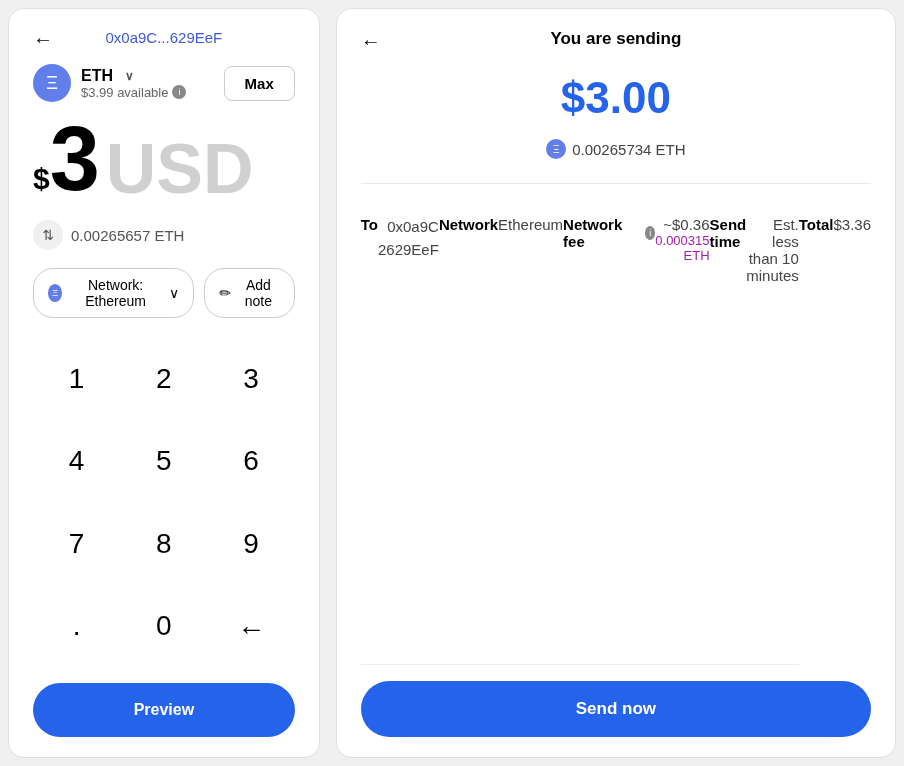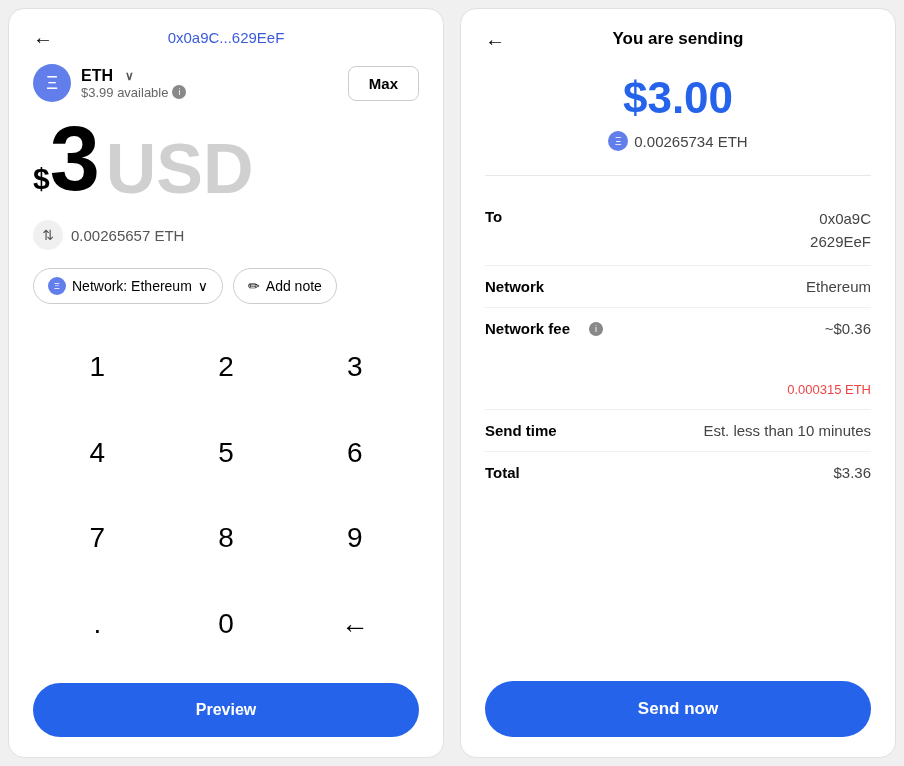--- a/index.html
+++ b/index.html
@@ -252,21 +252,21 @@
     .you-are-sending {
       font-size: 17px;
       font-weight: 700;
     }
 
     .send-amount-usd {
       text-align: center;
       font-size: 44px;
       font-weight: 800;
       color: #2563eb;
-      margin-bottom: 8px;
+      margin-bottom: 16px;
     }
     .send-eth-row {
       display: flex;
       align-items: center;
       justify-content: center;
       gap: 6px;
       margin-bottom: 24px;
     }
     .send-eth-icon {
       width: 20px;
@@ -286,21 +286,21 @@
 
     .divider {
       height: 1px;
       background: #e8e8e8;
       margin-bottom: 20px;
     }
 
     .detail-rows {
       flex: 1;
       display: flex;
-      flex-direction: column;
+      flex-direction: row;
       gap: 0;
     }
     .detail-row {
       display: flex;
       justify-content: space-between;
       align-items: flex-start;
       padding: 12px 0;
       border-bottom: 1px solid #f0f0f0;
     }
     .detail-row:last-child {
@@ -311,23 +311,22 @@
       font-weight: 700;
       color: #000;
     }
     .detail-value {
       font-size: 15px;
       color: #444;
       text-align: right;
     }
     .detail-value-sub {
       font-size: 13px;
-      color: #ef4444;
-      text-align: left;
-      margin-top: 45px;
+      color: #a21caf;
+      text-align: right;
     }
     .to-address {
       font-size: 15px;
       color: #444;
       text-align: right;
       line-height: 1.5;
     }
     .fee-label-row {
       display: flex;
       align-items: center;

